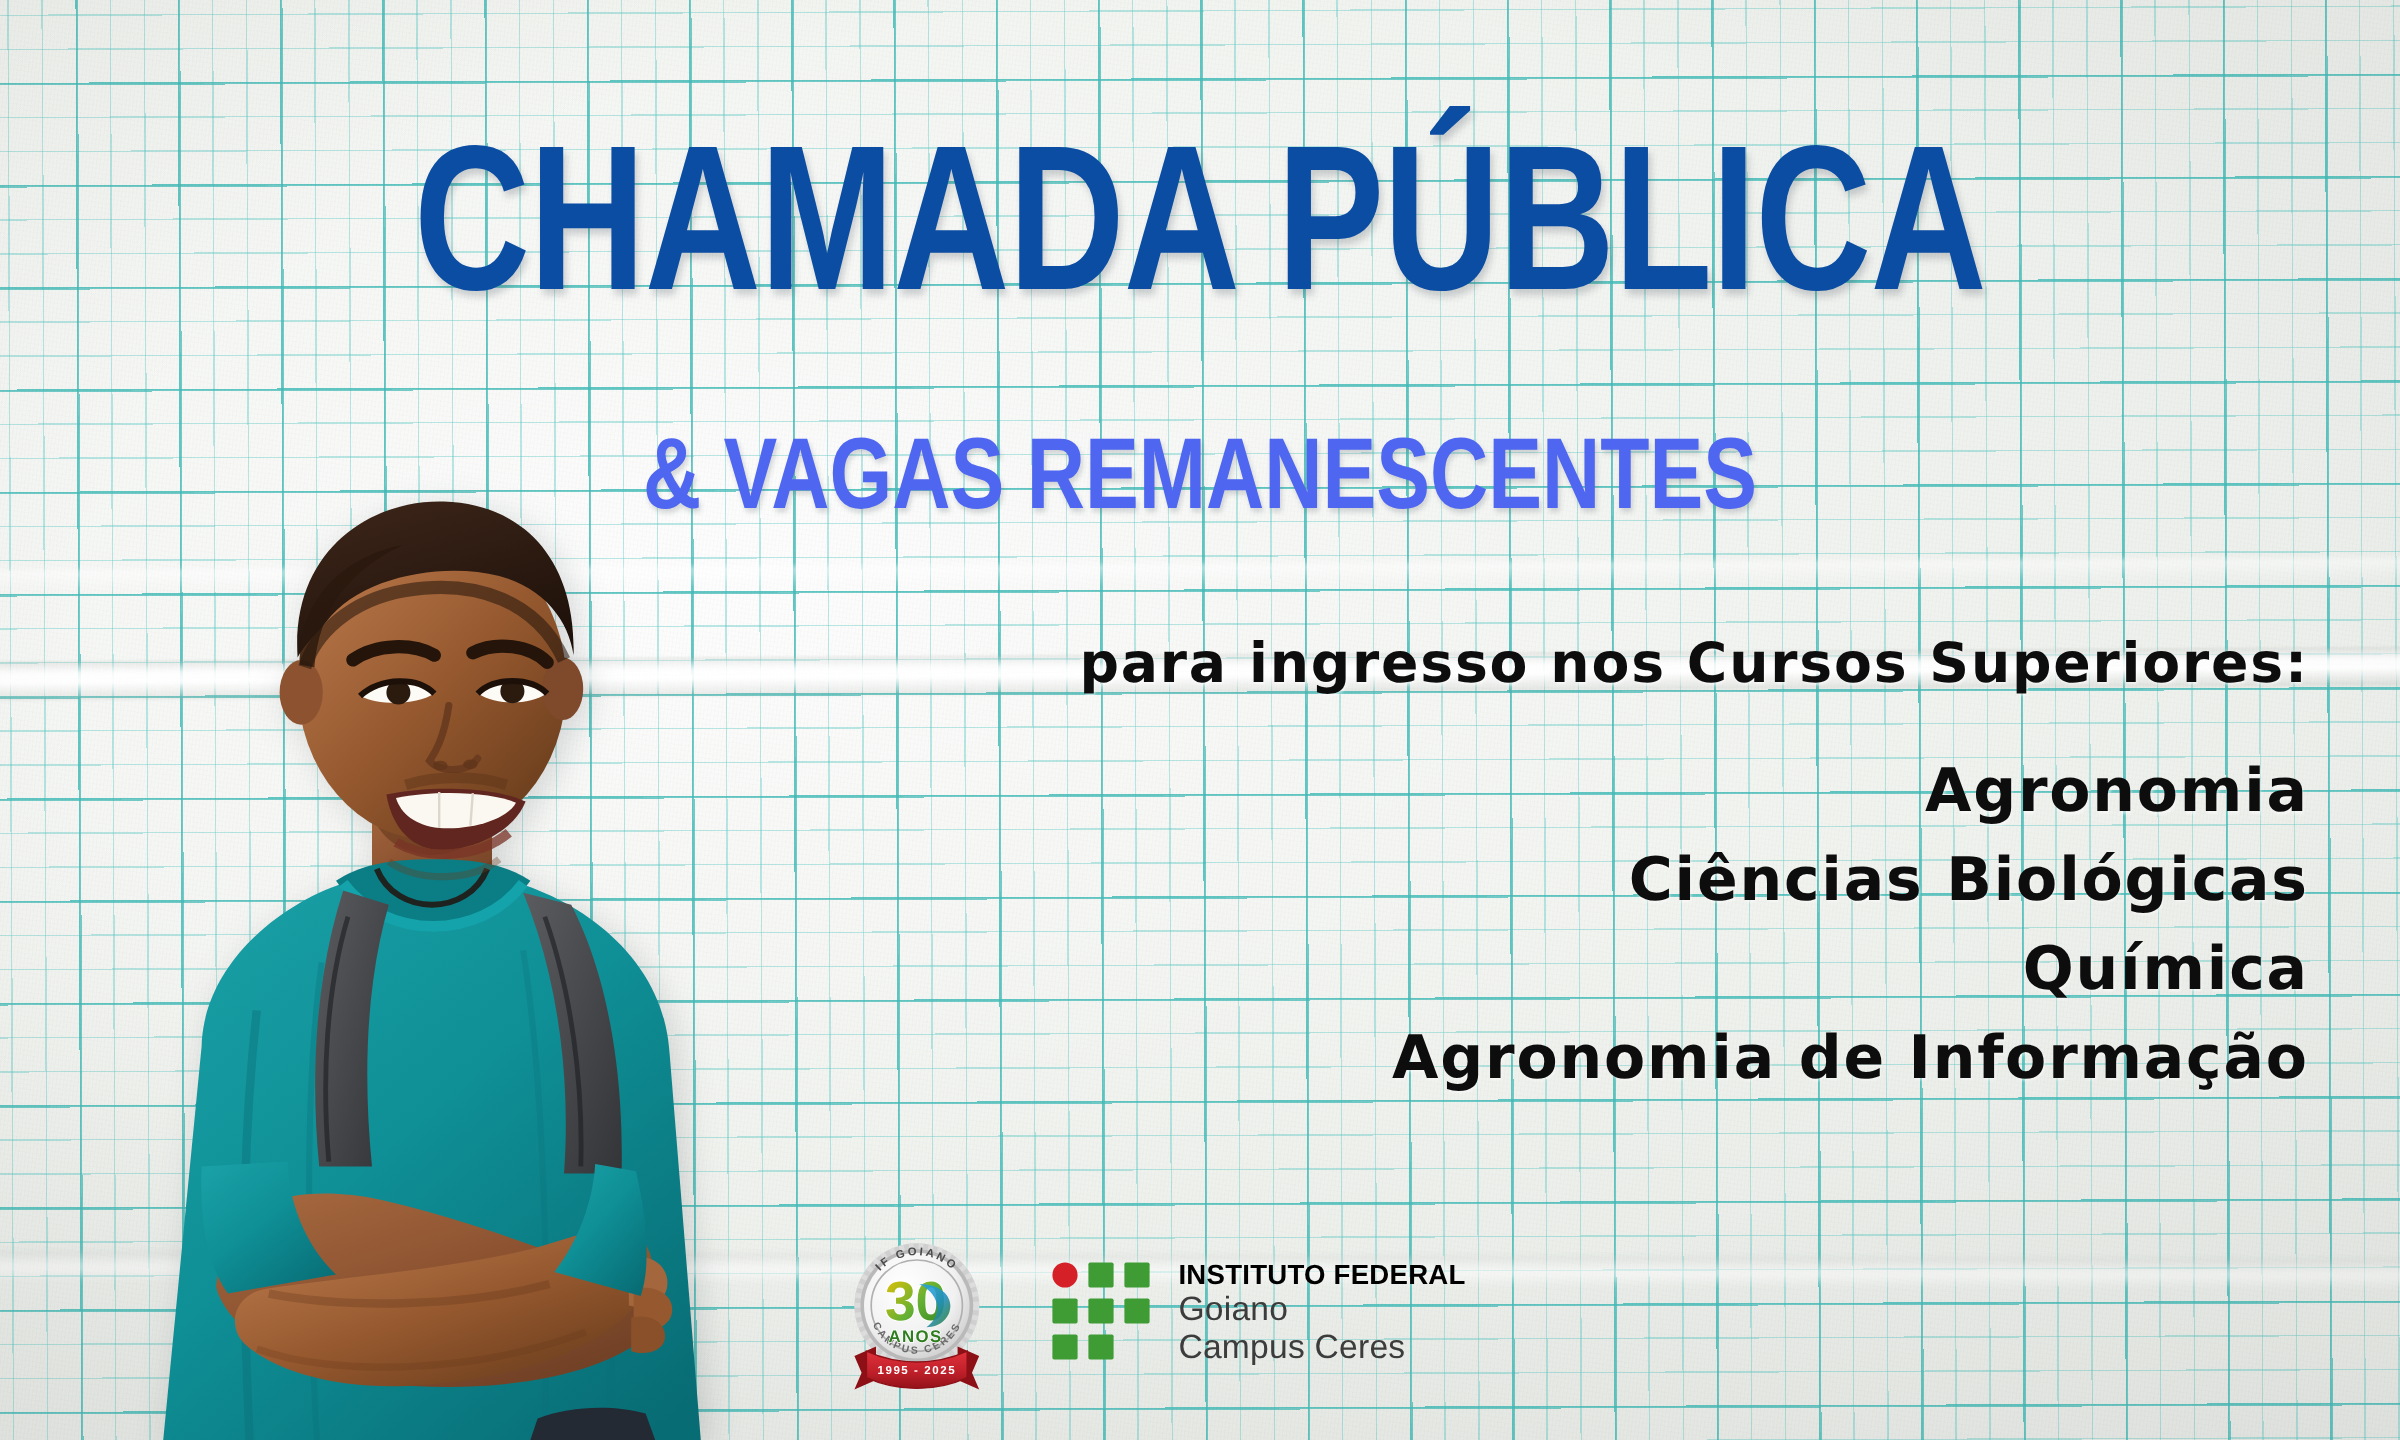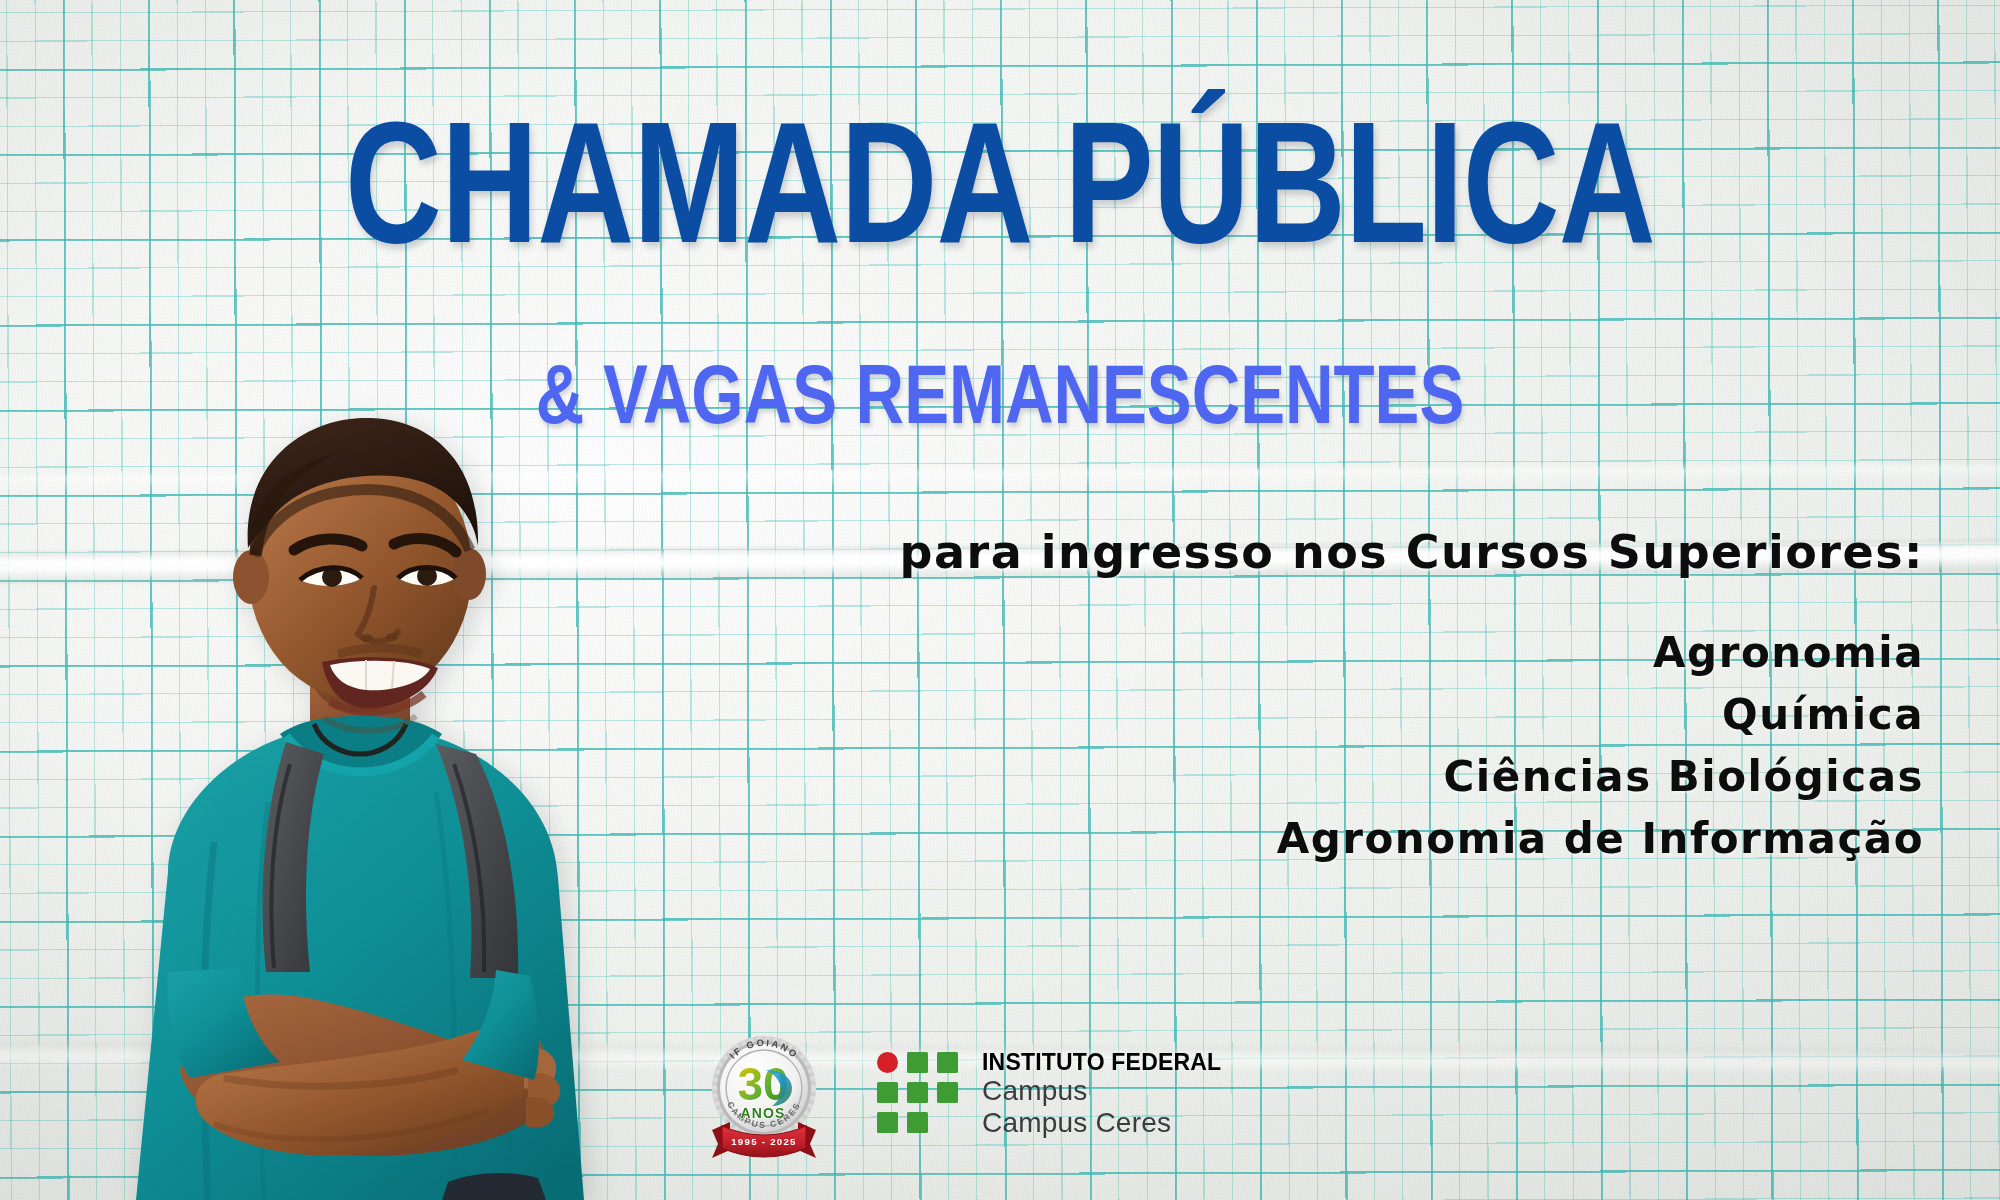--- a/index.html
+++ b/index.html
@@ -147,21 +147,21 @@
     text-shadow:1px 2px 2px rgba(255,255,255,0.55);
   }
   .course-list {
     position:absolute;
     right:76px; top:622px;
     text-align:right;
     z-index:30;
     list-style:none;
   }
   .course-list li {
-    font-size:42px;
+    font-size:50px;
     line-height:1.48;
     white-space:nowrap;
     text-shadow:1px 2px 2px rgba(255,255,255,0.5);
   }
 
   
   .student {
     position:absolute;
     left:18px; top:372px;
     width:660px; height:828px;
@@ -338,22 +338,22 @@
 
   <div class="headline-wrap">
     <div class="headline">CHAMADA PÚBLICA</div>
     <div class="subhead">&amp; VAGAS REMANESCENTES</div>
   </div>
 
   <div class="hand lead-line">para ingresso nos Cursos Superiores:</div>
 
   <ul class="hand course-list">
     <li>Agronomia</li>
+    <li>Ciências Biológicas</li>
     <li>Química</li>
-    <li>Ciências Biológicas</li>
     <li>Agronomia de Informação</li>
   </ul>
 
   <div class="logos">
 
     <svg class="seal" viewBox="0 0 128 136">
       <defs>
         <radialGradient id="sealBg" cx="0.38" cy="0.32" r="0.78">
           <stop offset="0%" stop-color="#ffffff"></stop>
           <stop offset="62%" stop-color="#f1f1f1"></stop>
@@ -416,19 +416,19 @@
 
         <rect x="3" y="33" width="21" height="21" rx="1.5" fill="#3f9c35"></rect>
         <rect x="33" y="33" width="21" height="21" rx="1.5" fill="#3f9c35"></rect>
         <rect x="63" y="33" width="21" height="21" rx="1.5" fill="#3f9c35"></rect>
 
         <rect x="3" y="63" width="21" height="21" rx="1.5" fill="#3f9c35"></rect>
         <rect x="33" y="63" width="21" height="21" rx="1.5" fill="#3f9c35"></rect>
       </svg>
       <div class="if-text">
         <div class="t1">INSTITUTO FEDERAL</div>
-        <div class="t2">Campus</div>
+        <div class="t2">Goiano</div>
         <div class="t3">Campus Ceres</div>
       </div>
     </div>
   </div>
 
 </div>
 
 </body></html>

